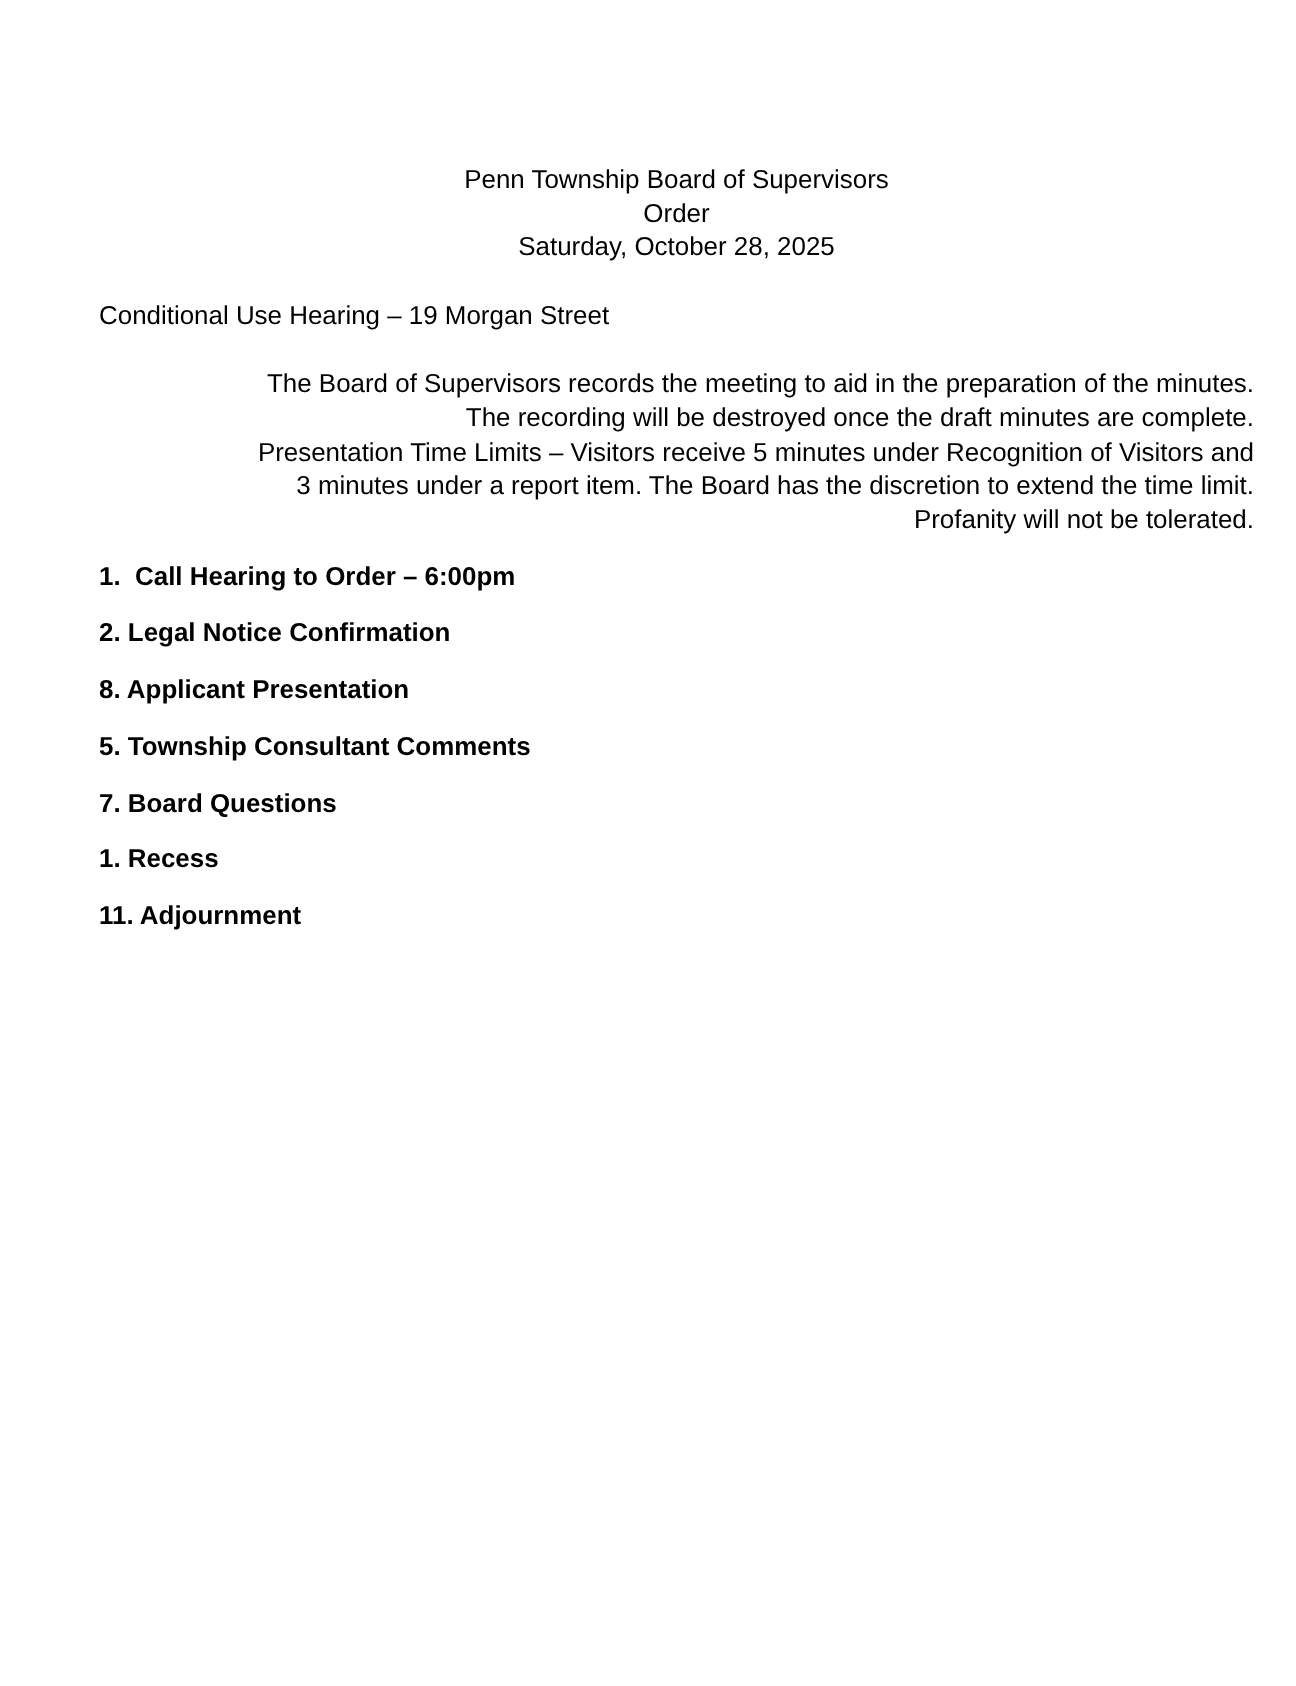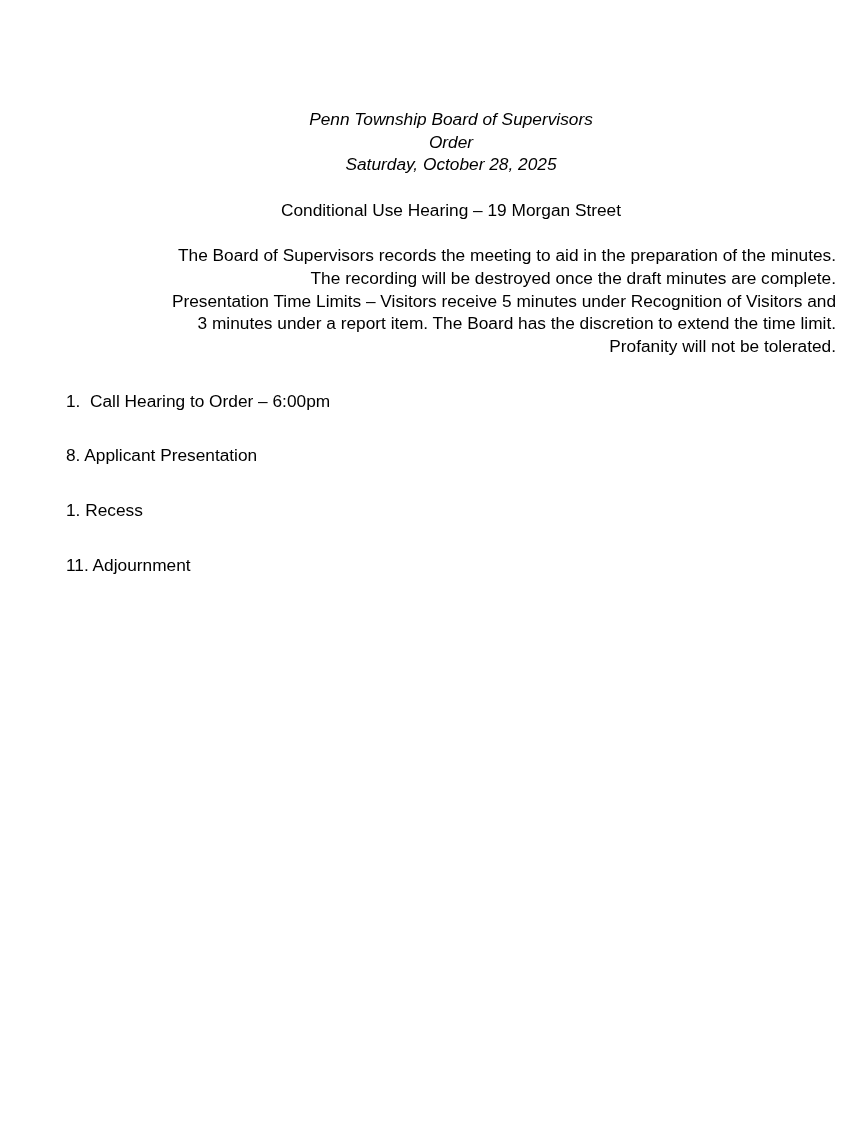--- a/index.html
+++ b/index.html
@@ -15,33 +15,33 @@
     background: #ffffff;
     color: #000000;
     font-family: "Liberation Sans", sans-serif;
     font-size: 17.3px;
     line-height: 22.7px;
     padding: 108px 28px 0 66px;
     overflow: hidden;
   }
   .centered {
     text-align: center;
-    font-style: italic;
   }
   .hearing-title {
-    text-align: center;
+    text-align: left;
     margin: 22.7px 0;
   }
   .intro {
     white-space: pre-line;
     text-align: right;
   }
   .agenda-item {
-    margin-top: 32px;
+    margin-top: 15px;
     white-space: pre-wrap;
+    font-weight: bold;
   }
 </style>
 </head>
 <body>
 
 <div class="page">
 
   <div class="centered">Penn Township Board of Supervisors</div>
   <div class="centered">Order</div>
   <div class="centered">Saturday, October 28, 2025</div>
@@ -49,18 +49,21 @@
   <div class="hearing-title">Conditional Use Hearing – 19 Morgan Street</div>
 
   <div class="intro">The Board of Supervisors records the meeting to aid in the preparation of the minutes.
 The recording will be destroyed once the draft minutes are complete.
 Presentation Time Limits – Visitors receive 5 minutes under Recognition of Visitors and
 3 minutes under a report item. The Board has the discretion to extend the time limit.
 Profanity will not be tolerated.</div>
 
   <div>
     <div class="agenda-item">1.  Call Hearing to Order – 6:00pm</div>
+    <div class="agenda-item">2. Legal Notice Confirmation</div>
     <div class="agenda-item">8. Applicant Presentation</div>
+    <div class="agenda-item">5. Township Consultant Comments</div>
+    <div class="agenda-item">7. Board Questions</div>
     <div class="agenda-item">1. Recess</div>
     <div class="agenda-item">11. Adjournment</div>
   </div>
 
 </div>
 
 </body></html>

